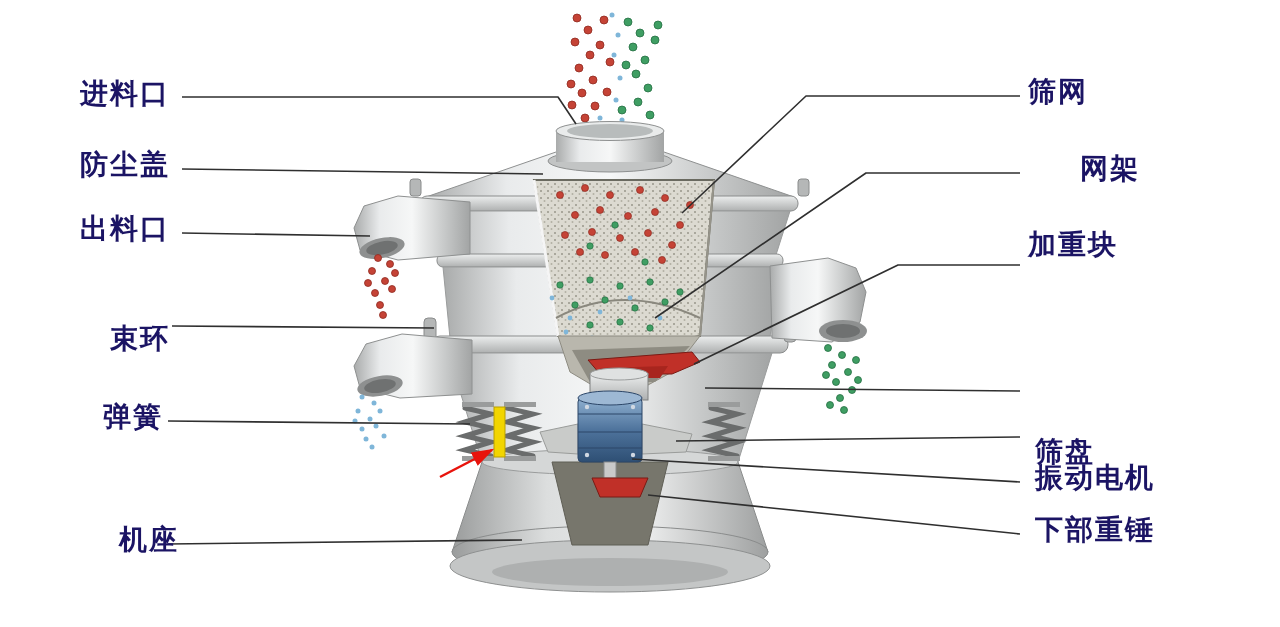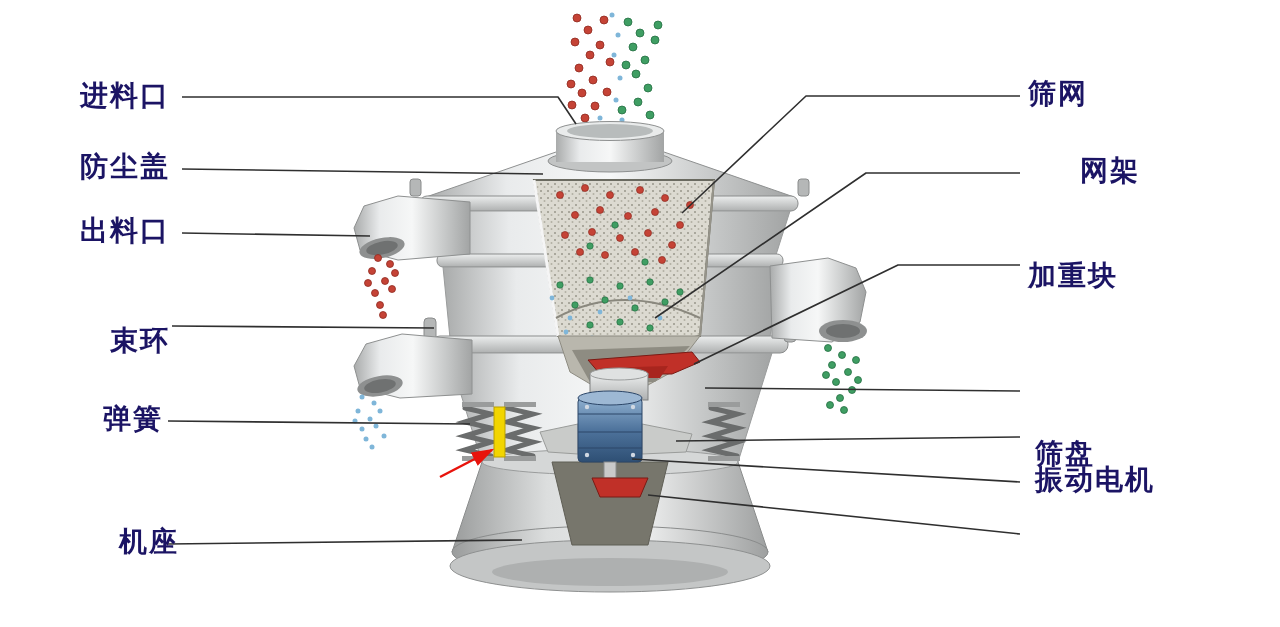--- a/index.html
+++ b/index.html
@@ -1,18 +1,18 @@
 <!DOCTYPE html>
 <html><head>
 <meta charset="utf-8">
 <style>
   *{margin:0;padding:0;box-sizing:border-box}
   html,body{background:#ffffff}
   .canvas{position:relative;width:1280px;height:627px;background:#ffffff;overflow:hidden;
-          font-family:Liberation Sans, sans-serif}
+          font-family:Liberation Mono, monospace}
   .canvas > svg{position:absolute;left:0;top:0}
   .lbl{position:absolute;color:#1b1464;font-weight:bold;font-size:28px;letter-spacing:2px;
        white-space:nowrap;line-height:1.1}
   .warn{position:absolute;color:#e8130c;font-weight:bold;font-size:21px;letter-spacing:1px;
         white-space:nowrap;line-height:1.1}
 </style>
 </head>
 <body>
 
 <div class="canvas">
@@ -311,17 +311,18 @@
   <div class="lbl" style="left:80px;top:81px">进料口</div>
   <div class="lbl" style="left:80px;top:152px">防尘盖</div>
   <div class="lbl" style="left:80px;top:216px">出料口</div>
   <div class="lbl" style="left:110px;top:326px">束环</div>
   <div class="lbl" style="left:103px;top:404px">弹簧</div>
   <div class="lbl" style="left:119px;top:527px">机座</div>
 
 
   <div class="lbl" style="left:1028px;top:79px">筛网</div>
   <div class="lbl" style="left:1080px;top:156px">网架</div>
-  <div class="lbl" style="left:1028px;top:261px">加重块</div>
+  <div class="lbl" style="left:1028px;top:232px">加重块</div>
   <div class="lbl" style="left:1035px;top:439px">筛盘</div>
   <div class="lbl" style="left:1035px;top:465px">振动电机</div>
+  <div class="lbl" style="left:1035px;top:517px">下部重锤</div>
 
 </div>
 
 </body></html>

